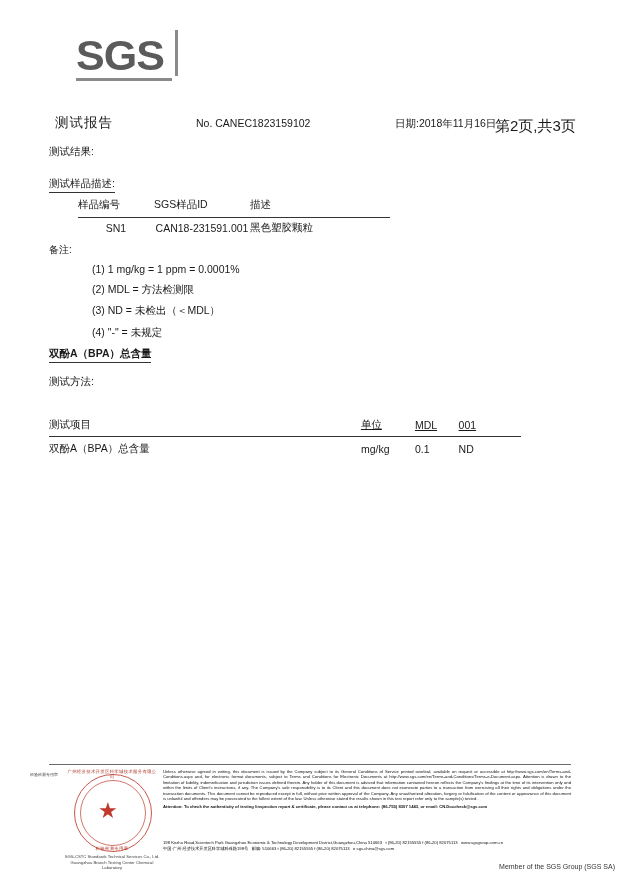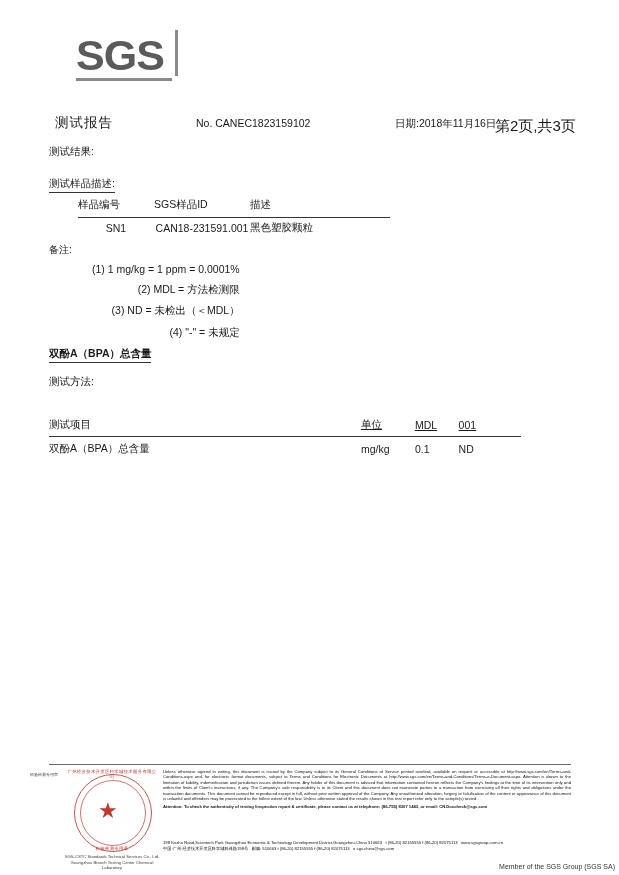--- a/index.html
+++ b/index.html
@@ -130,21 +130,20 @@
   }
   .remarks-list {
     position: absolute;
     left: 92px;
     top: 263px;
     font-size: 10.5px;
   }
   .remarks-list div {
     margin-bottom: 7.5px;
     white-space: nowrap;
-    text-align: right;
   }
 
   
   .bpa-heading {
     position: absolute;
     left: 49px;
     top: 347px;
     font-size: 10.5px;
     font-weight: bold;
     border-bottom: 1px solid #333;

